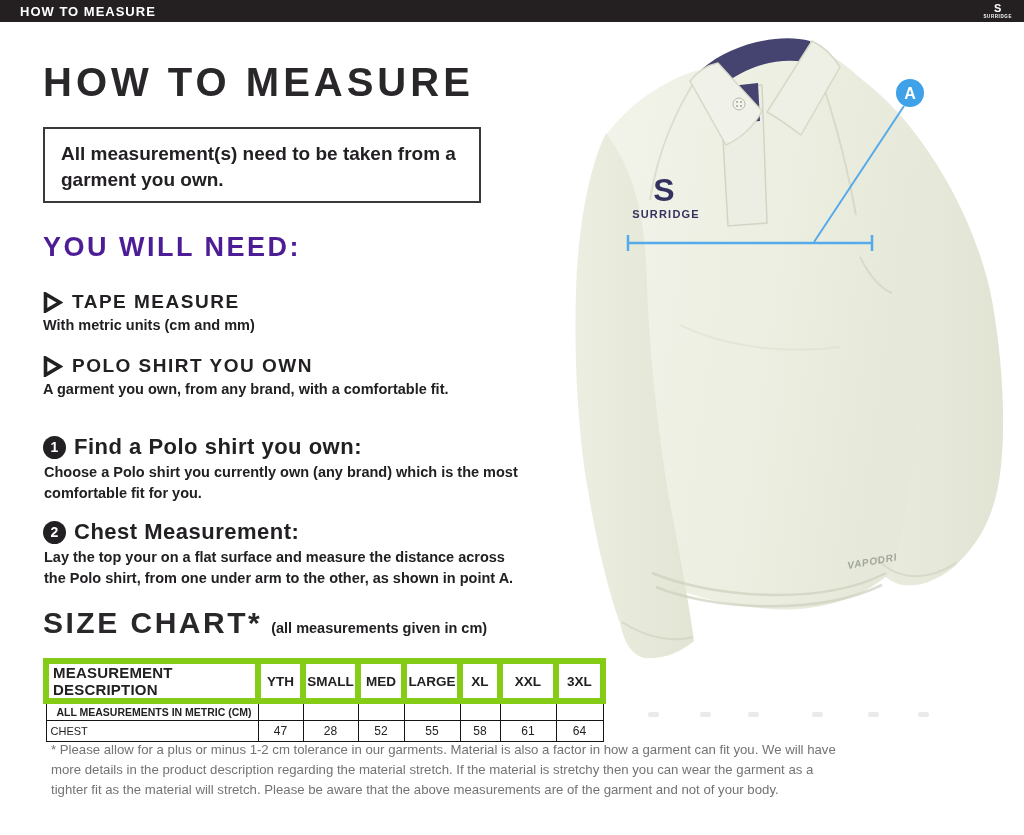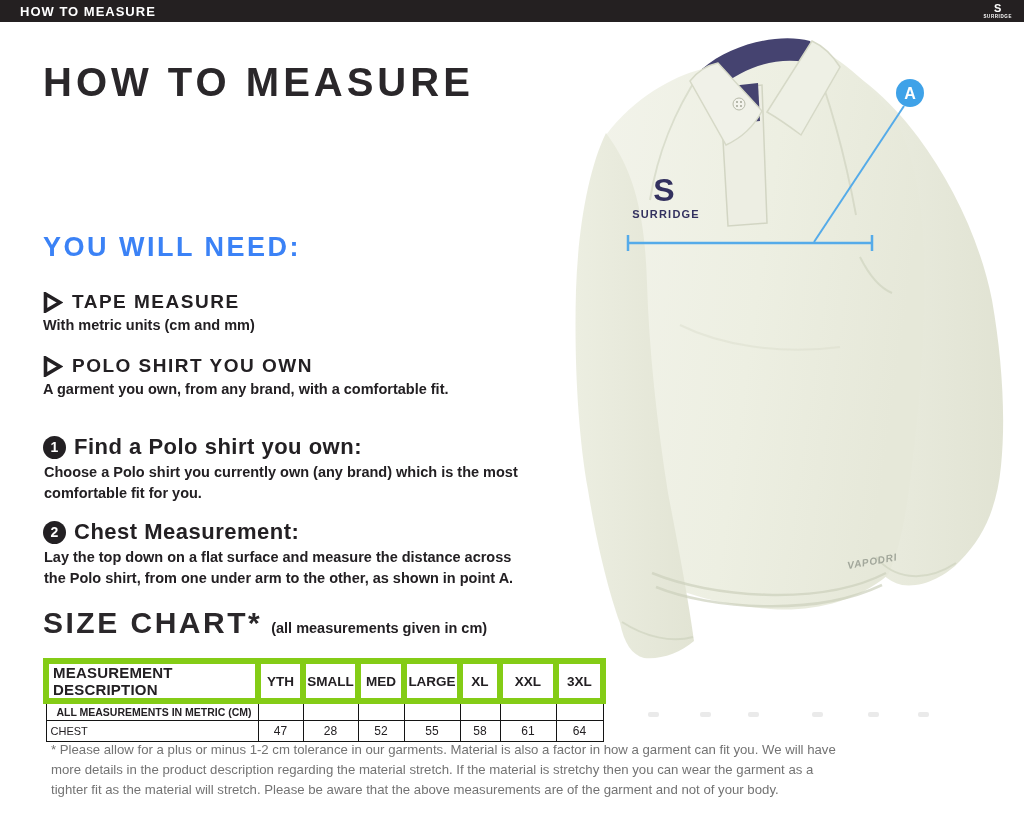--- a/index.html
+++ b/index.html
@@ -22,21 +22,21 @@
     position:absolute;left:43px;top:60px;font-size:40px;font-weight:bold;
     letter-spacing:4px;color:#2a272a;white-space:nowrap;
   }
   .notice-box{
     position:absolute;left:43px;top:127px;width:438px;height:76px;box-sizing:border-box;
     border:2px solid #3a3a3a;padding:12px 16px;
   }
   .notice-box .txt{font-size:19px;font-weight:bold;line-height:26px;color:#232023;}
   .h2{
     position:absolute;left:43px;top:232px;font-size:27px;font-weight:bold;
-    letter-spacing:2.5px;color:#3b82f6;white-space:nowrap;
+    letter-spacing:2.5px;color:#4c1d95;white-space:nowrap;
   }
   .need-item-title{display:flex;align-items:center;position:absolute;left:43px;}
   .need-item-title .tri{width:20px;height:21px;margin-right:9px;flex:0 0 auto;}
   .need-item-title .lbl{font-size:19px;font-weight:bold;letter-spacing:1.5px;color:#232023;white-space:nowrap;}
   .need-desc{position:absolute;left:43px;font-size:14.5px;font-weight:bold;color:#232023;white-space:nowrap;}
   .step-title{display:flex;align-items:center;position:absolute;left:43px;}
   .step-num{
     width:23px;height:23px;border-radius:50%;background:#232023;color:#fff;
     font-size:14px;font-weight:bold;display:flex;align-items:center;justify-content:center;
     margin-right:8px;flex:0 0 auto;
@@ -74,20 +74,23 @@
   <div class="topbar">
     <div class="topbar-title">HOW TO MEASURE</div>
     <div class="topbar-logo">
       <span class="mark">S</span>
       <span class="word">SURRIDGE</span>
     </div>
   </div>
 
   <div class="h1">HOW TO MEASURE</div>
 
+  <div class="notice-box">
+    <div class="txt">All measurement(s) need to be taken from a garment you own.</div>
+  </div>
 
   <div class="h2">YOU WILL NEED:</div>
 
   <div class="need-item-title" style="top:291px;">
     <svg class="tri" viewBox="0 0 20 21">
       <polygon points="2.5,2 17,10.5 2.5,19" fill="none" stroke="#232023" stroke-width="3.6"></polygon>
     </svg>
     <span class="lbl">TAPE MEASURE</span>
   </div>
   <div class="need-desc" style="top:317px;">With metric units (cm and mm)</div>
@@ -107,21 +110,21 @@
   <div class="step-desc" style="top:462px;">
     <div>Choose a Polo shirt you currently own (any brand) which is the most</div>
     <div>comfortable fit for you.</div>
   </div>
 
   <div class="step-title" style="top:519px;">
     <span class="step-num">2</span>
     <span class="lbl">Chest Measurement:</span>
   </div>
   <div class="step-desc" style="top:547px;">
-    <div>Lay the top down on a flat surface and measure the distance across</div>
+    <div>Lay the top your on a flat surface and measure the distance across</div>
     <div>the Polo shirt, from one under arm to the other, as shown in point A.</div>
   </div>
 
   <div class="sizechart-head">
     <span class="big">SIZE CHART*</span>
     <span class="small">(all measurements given in cm)</span>
   </div>
 
   <table class="size-table">
     <colgroup>

